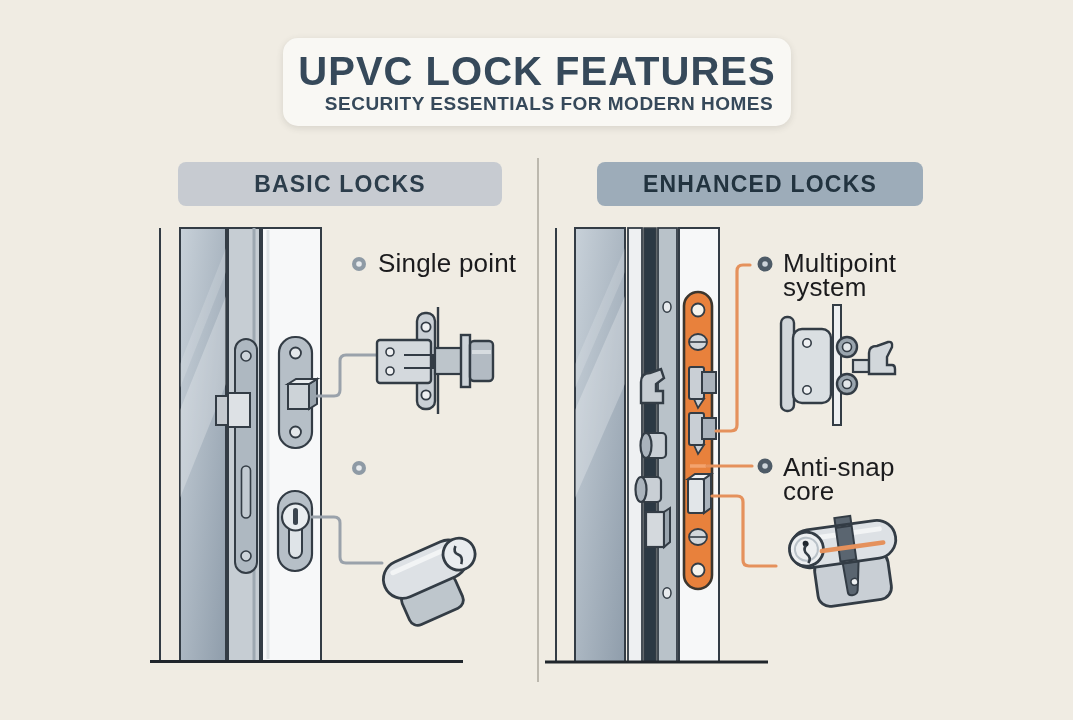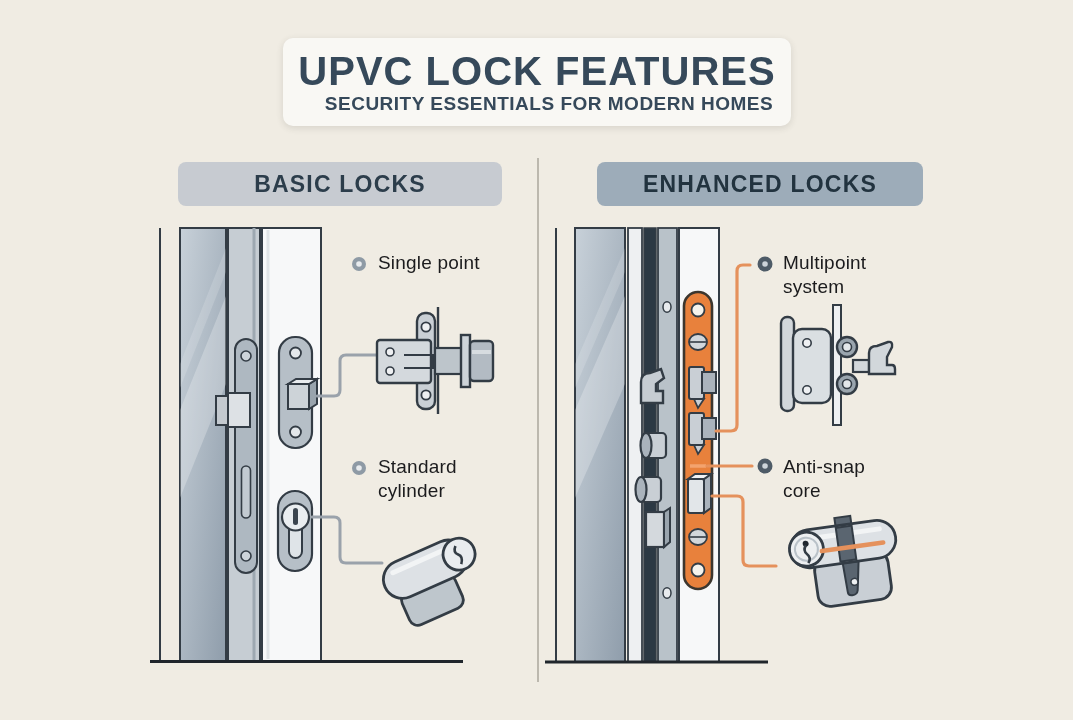--- a/index.html
+++ b/index.html
@@ -7,31 +7,31 @@
     --basic_header_bg:#c7cbd1; --basic_header_text:#2c3d4b;
     --enhanced_header_bg:#9dacb9; --enhanced_header_text:#22333f;
     --label_text:#1b1b1d; --accent_orange:#e8813c;
     --connector_gray:#9aa2ab; --connector_orange:#e5915c; --outline_dark:#333c45;
   }
   html,body{margin:0;padding:0;}
   body{background:#ddd;font-family:"Liberation Sans",sans-serif;}
   .stage{position:relative;width:1073px;height:720px;background:var(--background);overflow:hidden;}
   .art{position:absolute;left:0;top:0;width:1073px;height:720px;}
   .title-card{position:absolute;left:283px;top:38px;width:508px;height:88px;
-    background:var(--title_card_bg);border-radius:10px;box-shadow:0 2px 7px rgba(60,60,50,.14);
+    background:var(--title_card_bg);border-radius:15px;box-shadow:0 2px 7px rgba(60,60,50,.14);
     display:flex;flex-direction:column;align-items:center;justify-content:center;gap:3px;}
   .title{font-size:40px;font-weight:700;letter-spacing:1px;color:var(--title_text);line-height:1;}
   .subtitle{font-size:19px;font-weight:700;letter-spacing:.5px;color:var(--title_text);line-height:1;margin-left:24px;}
   .panel-header{position:absolute;top:162px;height:44px;border-radius:8px;
     display:flex;align-items:center;justify-content:center;
     font-size:23px;font-weight:700;letter-spacing:1.2px;}
   .panel-header.basic{left:178px;width:324px;background:var(--basic_header_bg);color:var(--basic_header_text);}
   .panel-header.enhanced{left:570px;width:326px;background:var(--enhanced_header_bg);color:var(--enhanced_header_text);margin-left:27px;}
   .divider{position:absolute;left:537px;top:158px;width:2px;height:524px;background:#bcb8ae;}
-  .feature-label{position:absolute;font-size:19px;font-weight:500;line-height:24px;
+  .feature-label{position:absolute;font-size:26px;font-weight:500;line-height:24px;
     color:var(--label_text);letter-spacing:.2px;}
   .ol{stroke:var(--outline_dark);}
   .olf{stroke:var(--outline_dark);}
   .conn-gray{fill:none;stroke:var(--connector_gray);stroke-width:3;stroke-linecap:round;}
   .conn-orange{fill:none;stroke:var(--connector_orange);stroke-width:3.2;stroke-linecap:round;}
 </style>
 </head>
 <body>
 
 <div class="stage">
@@ -220,16 +220,15 @@
   <div class="title-card">
     <div class="title">UPVC LOCK FEATURES</div>
     <div class="subtitle">SECURITY ESSENTIALS FOR MODERN HOMES</div>
   </div>
 
   <div class="panel-header basic">BASIC LOCKS</div>
   <div class="panel-header enhanced">ENHANCED LOCKS</div>
   <div class="divider"></div>
 
   <div class="feature-label" style="left:378px;top:251px;width:150px">Single point</div>
-  <div class="feature-label" style="left:378px;top:455px;width:120px">Standard cylinder</div>
   <div class="feature-label" style="left:783px;top:251px;width:125px">Multipoint system</div>
   <div class="feature-label" style="left:783px;top:455px;width:120px">Anti-snap core</div>
 </div>
 
 </body></html>

